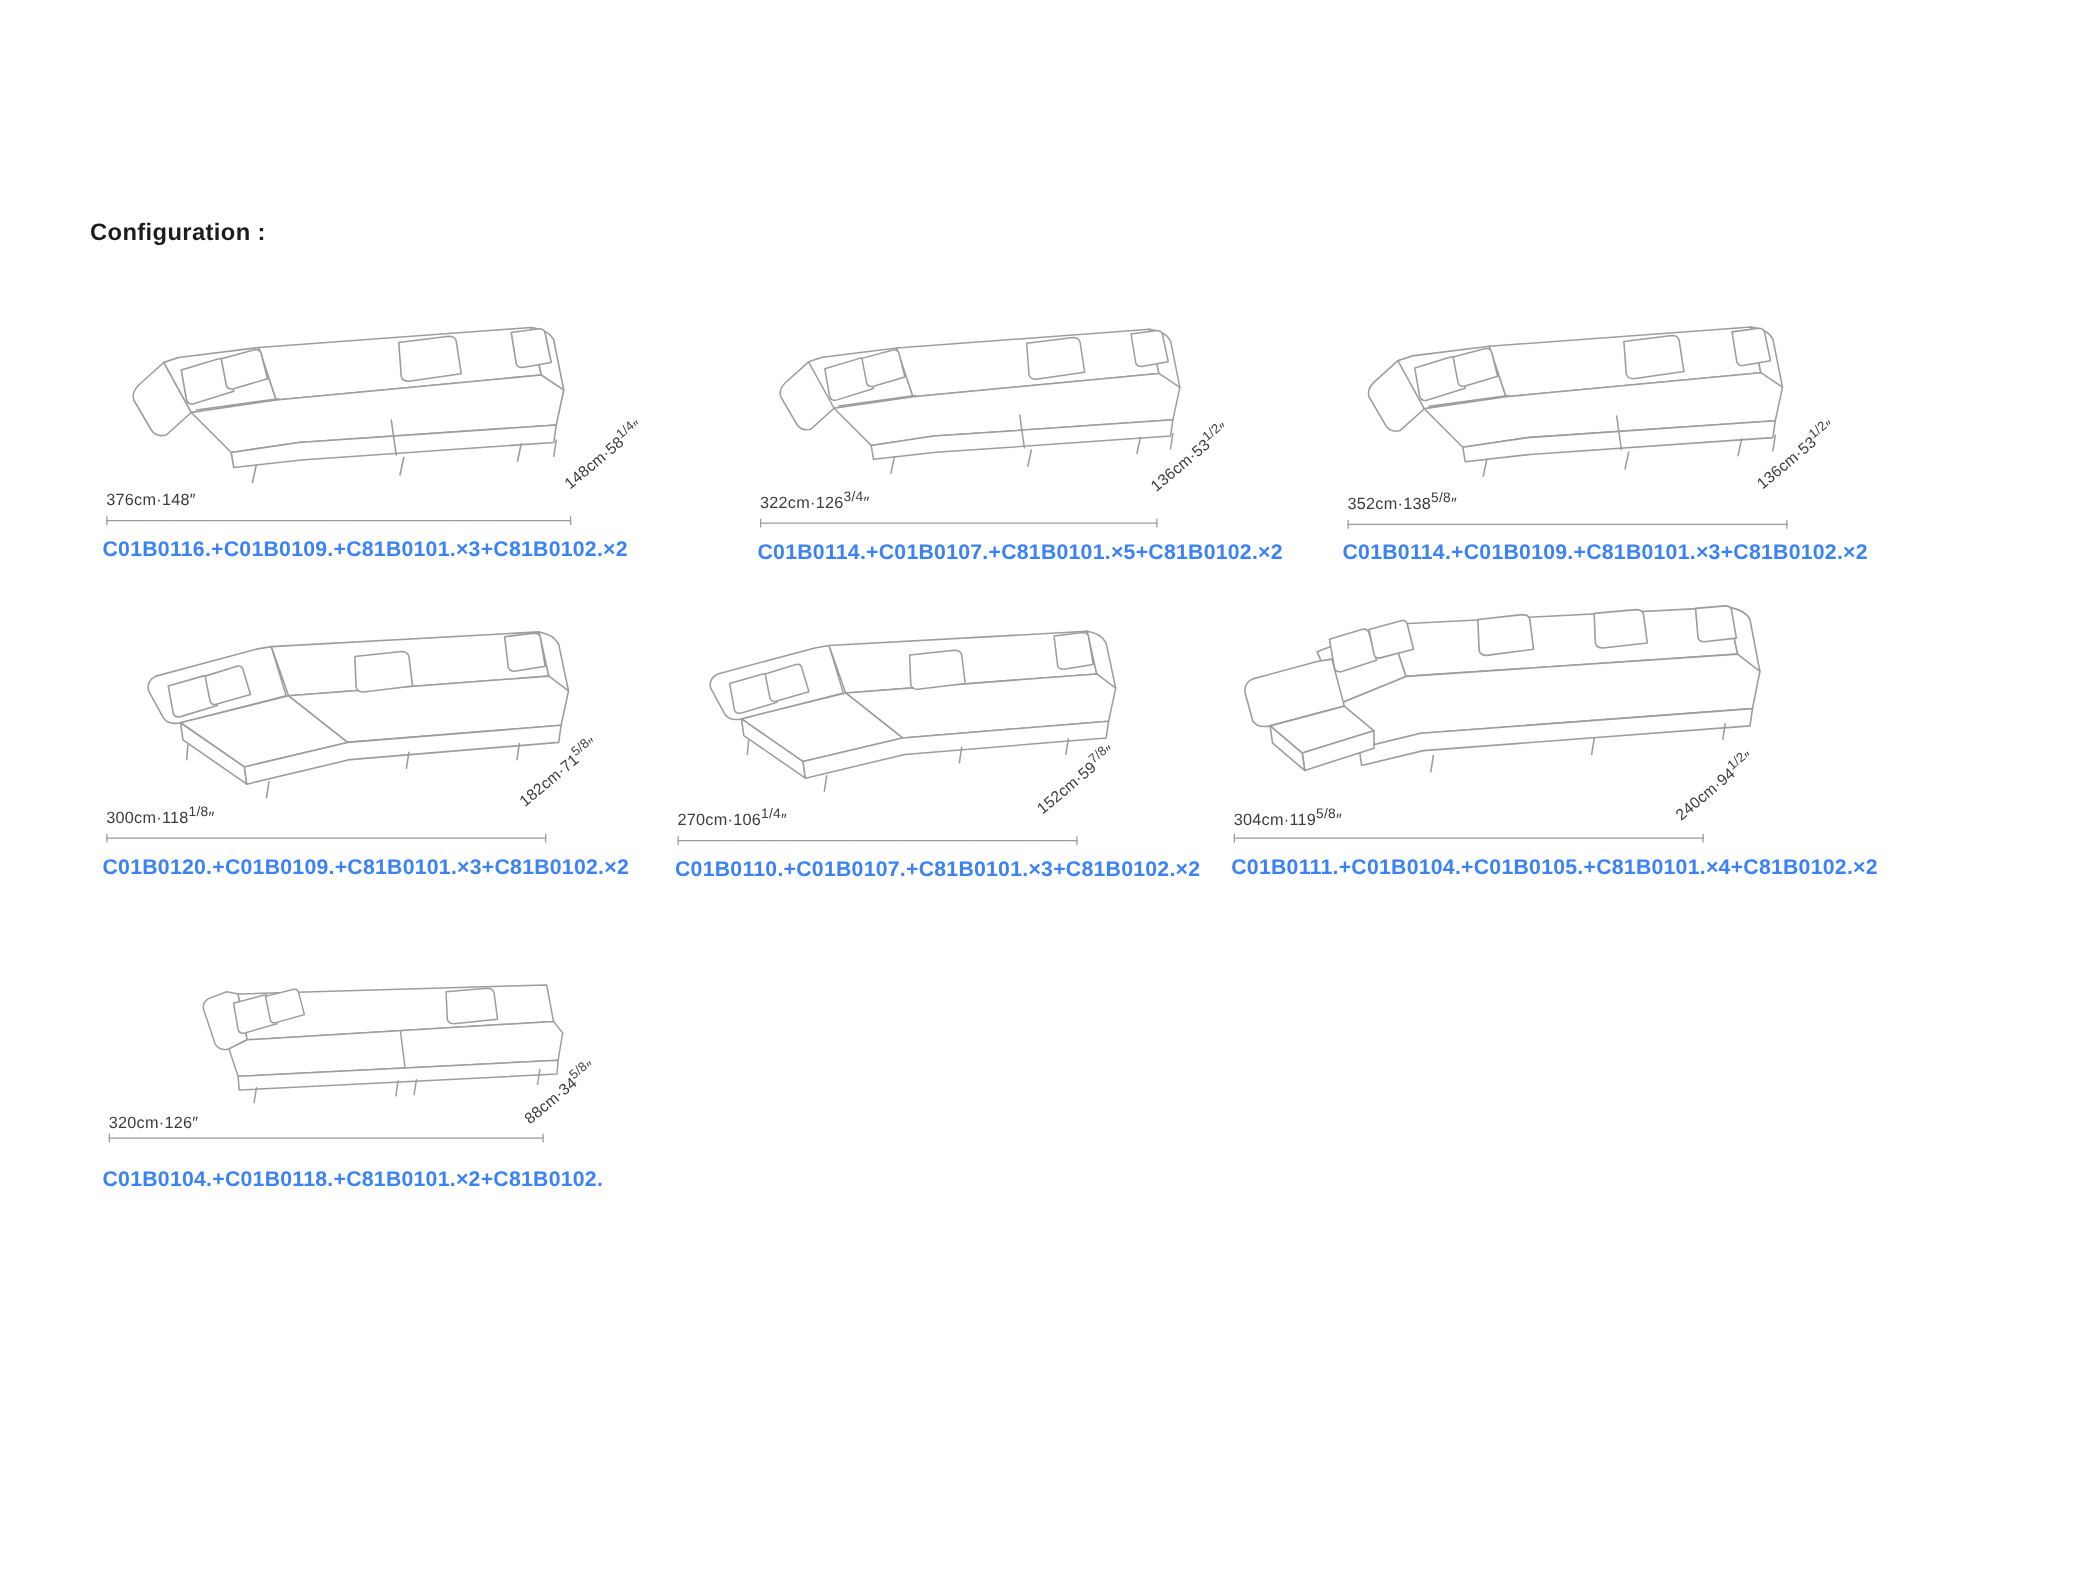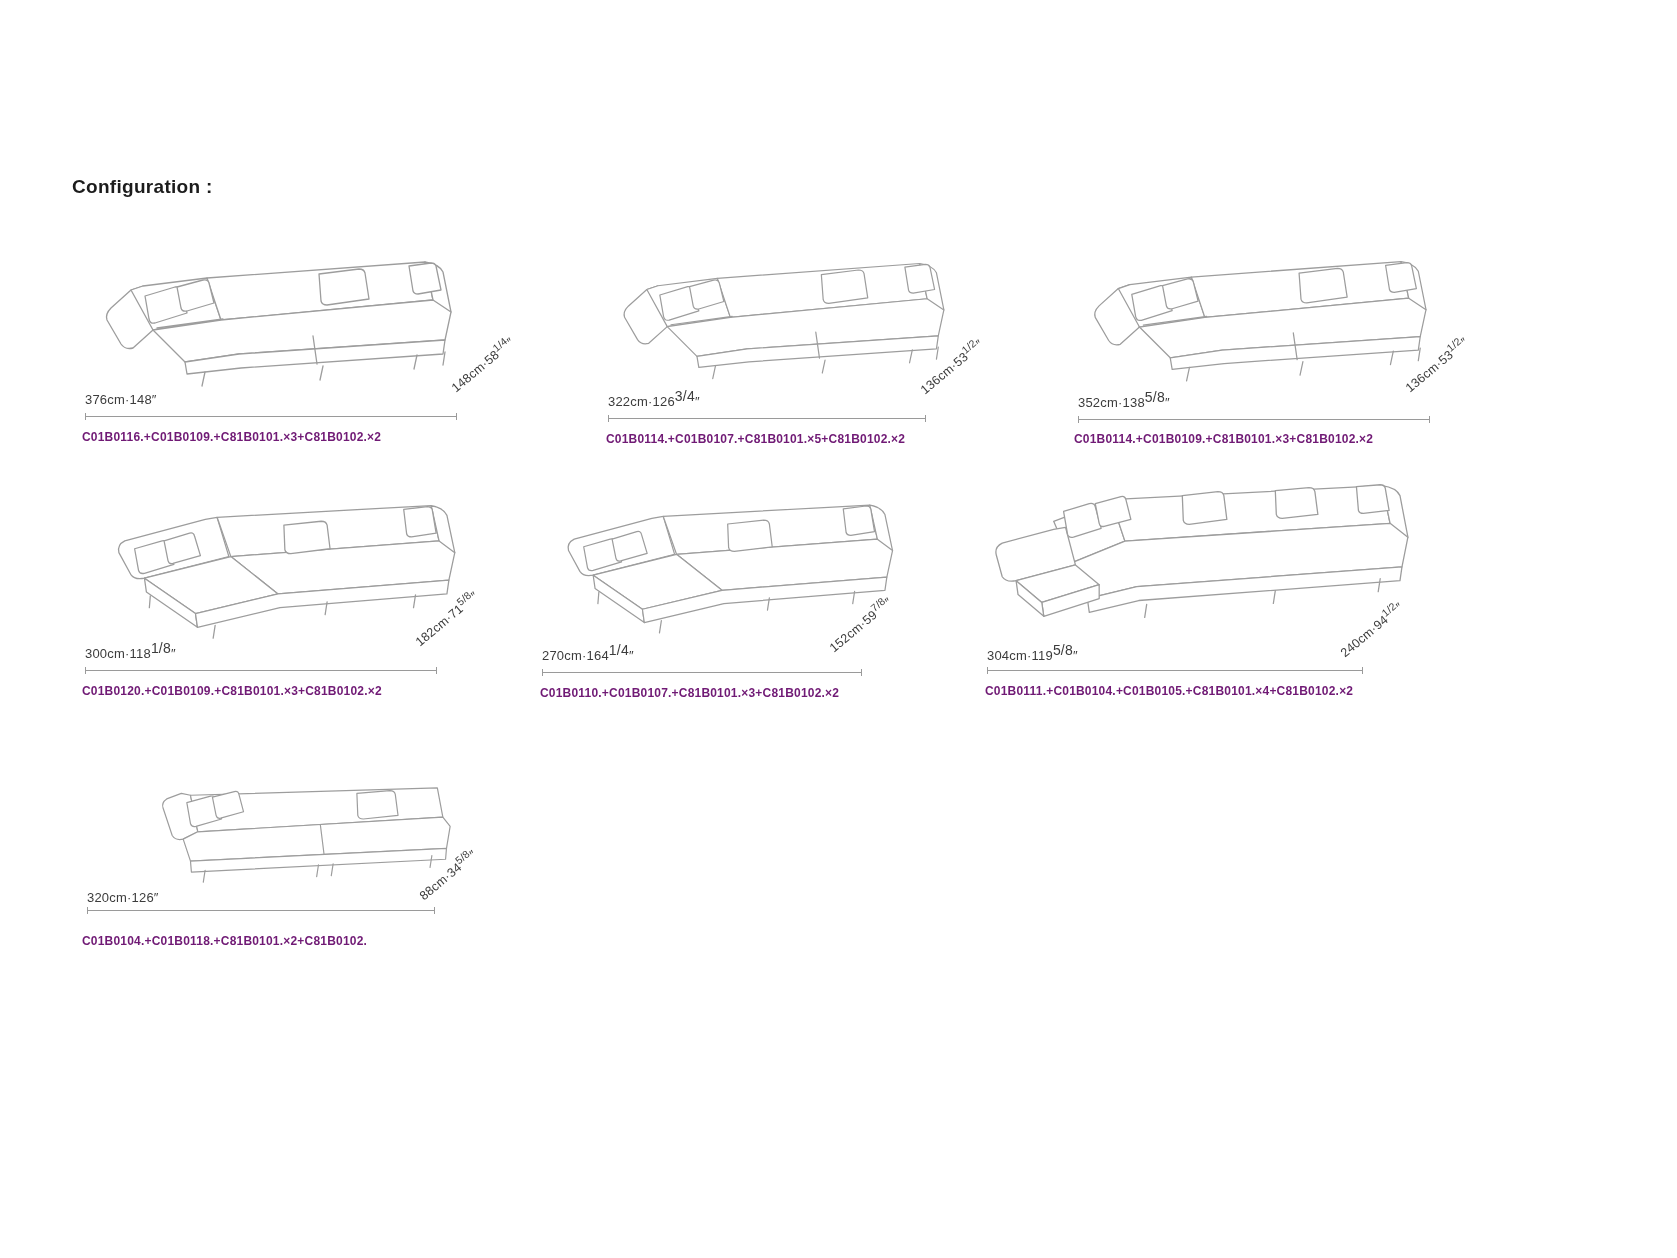--- a/index.html
+++ b/index.html
@@ -4,27 +4,27 @@
 <style>
   html,body{margin:0;padding:0;background:#fff;}
   .canvas{position:relative;width:1677px;height:1008px;background:#ffffff;overflow:hidden;
           font-family:"Liberation Sans","DejaVu Sans",sans-serif;color:#3f3f3f;}
   .page-title{position:absolute;left:72px;top:176px;font-size:19px;font-weight:bold;color:#1c1c1c;letter-spacing:.3px;}
   .card{position:absolute;}
   .card > *{position:absolute;}
   .sofa{color:#9d9d9d;}
   .sofa svg{display:block;width:100%;height:100%;}
   .dim-label{font-size:13px;color:#3c3c3c;white-space:nowrap;letter-spacing:.2px;}
-  .dim-label sup.frac{font-size:14px;vertical-align:super;line-height:0;text-align:right;}
+  .dim-label sup.frac{font-size:11px;vertical-align:super;line-height:0;text-align:right;}
   .depth-label{font-size:12.5px;color:#3c3c3c;white-space:nowrap;transform:rotate(-40deg);transform-origin:left bottom;letter-spacing:.2px;}
   .dim-line{height:1px;background:#9a9a9a;}
   .dim-line::before,.dim-line::after{content:"";position:absolute;top:-3px;width:1px;height:7px;background:#9a9a9a;}
   .dim-line::before{left:0;}
   .dim-line::after{right:0;}
-  .code{font-size:12px;font-weight:bold;color:#701a75;white-space:nowrap;letter-spacing:.2px;}
+  .code{font-size:17px;font-weight:bold;color:#3b82f6;white-space:nowrap;letter-spacing:.2px;}
   
   .card1{left:70px;top:232px;width:560px;height:220px;}
   .card2{left:592px;top:232px;width:420px;height:220px;}
   .card3{left:1060px;top:232px;width:440px;height:220px;}
   .card4{left:70px;top:474px;width:470px;height:230px;}
   .card5{left:528px;top:474px;width:420px;height:232px;}
   .card6{left:975px;top:458px;width:470px;height:250px;}
   .card7{left:70px;top:758px;width:470px;height:200px;}
 </style>
 </head>
@@ -152,21 +152,21 @@
     <div class="code" style="left:12px;top:210px;">C01B0120.+C01B0109.+C81B0101.×3+C81B0102.×2</div>
   </div>
 
   <div class="card card5">
     <div class="sofa" style="left:14px;top:6px;width:360px;height:160px;">
         <svg viewBox="0 0 380 168">
           <use href="#sofa-b"></use>
         </svg>
       </div>
     <div class="depth-label" style="left:308px;top:164px;"><span>152cm·59</span><sup class="frac">7/8</sup><span>″</span></div>
-    <div class="dim-label" style="left:14px;top:174px;"><span>270cm·164</span><sup class="frac">1/4</sup><span>″</span></div>
+    <div class="dim-label" style="left:14px;top:174px;"><span>270cm·106</span><sup class="frac">1/4</sup><span>″</span></div>
     <div class="dim-line" style="left:14px;top:198px;width:320px;"></div>
     <div class="code" style="left:12px;top:212px;">C01B0110.+C01B0107.+C81B0101.×3+C81B0102.×2</div>
   </div>
 
   <div class="card card6">
     <div class="sofa" style="left:10px;top:2px;width:452px;height:188px;">
         <svg viewBox="0 0 450 190">
           <use href="#sofa-c"></use>
         </svg>
       </div>

